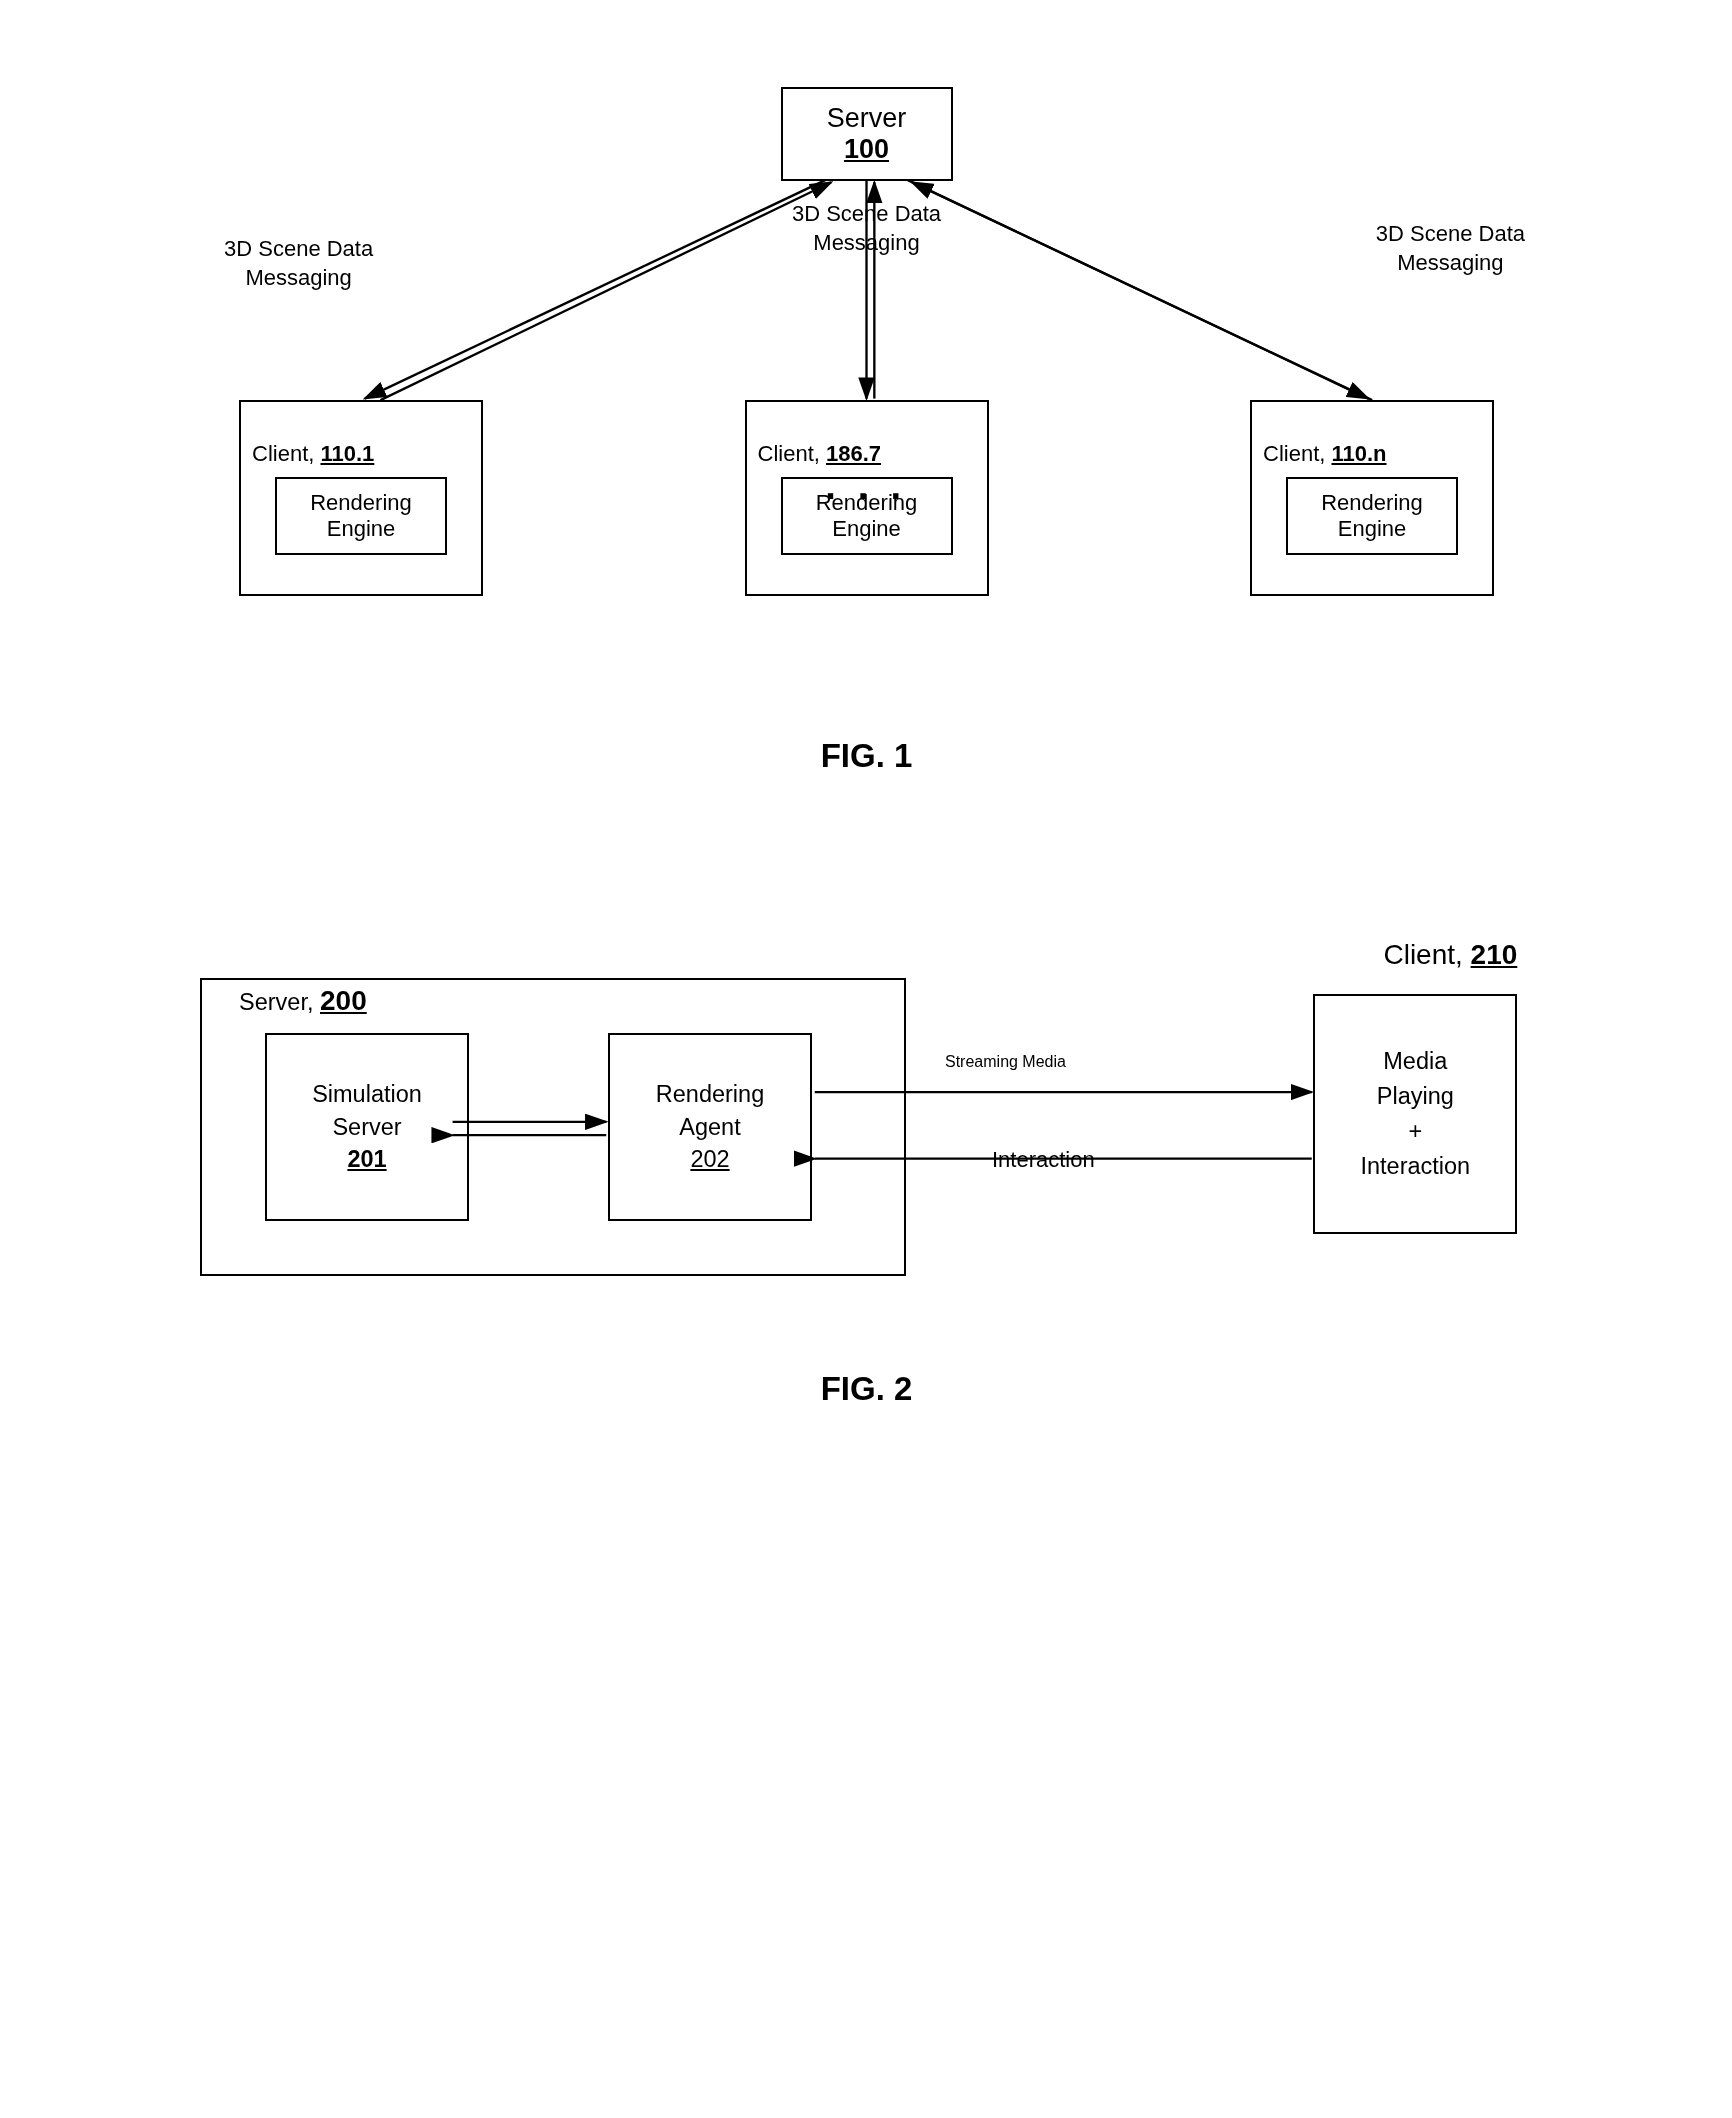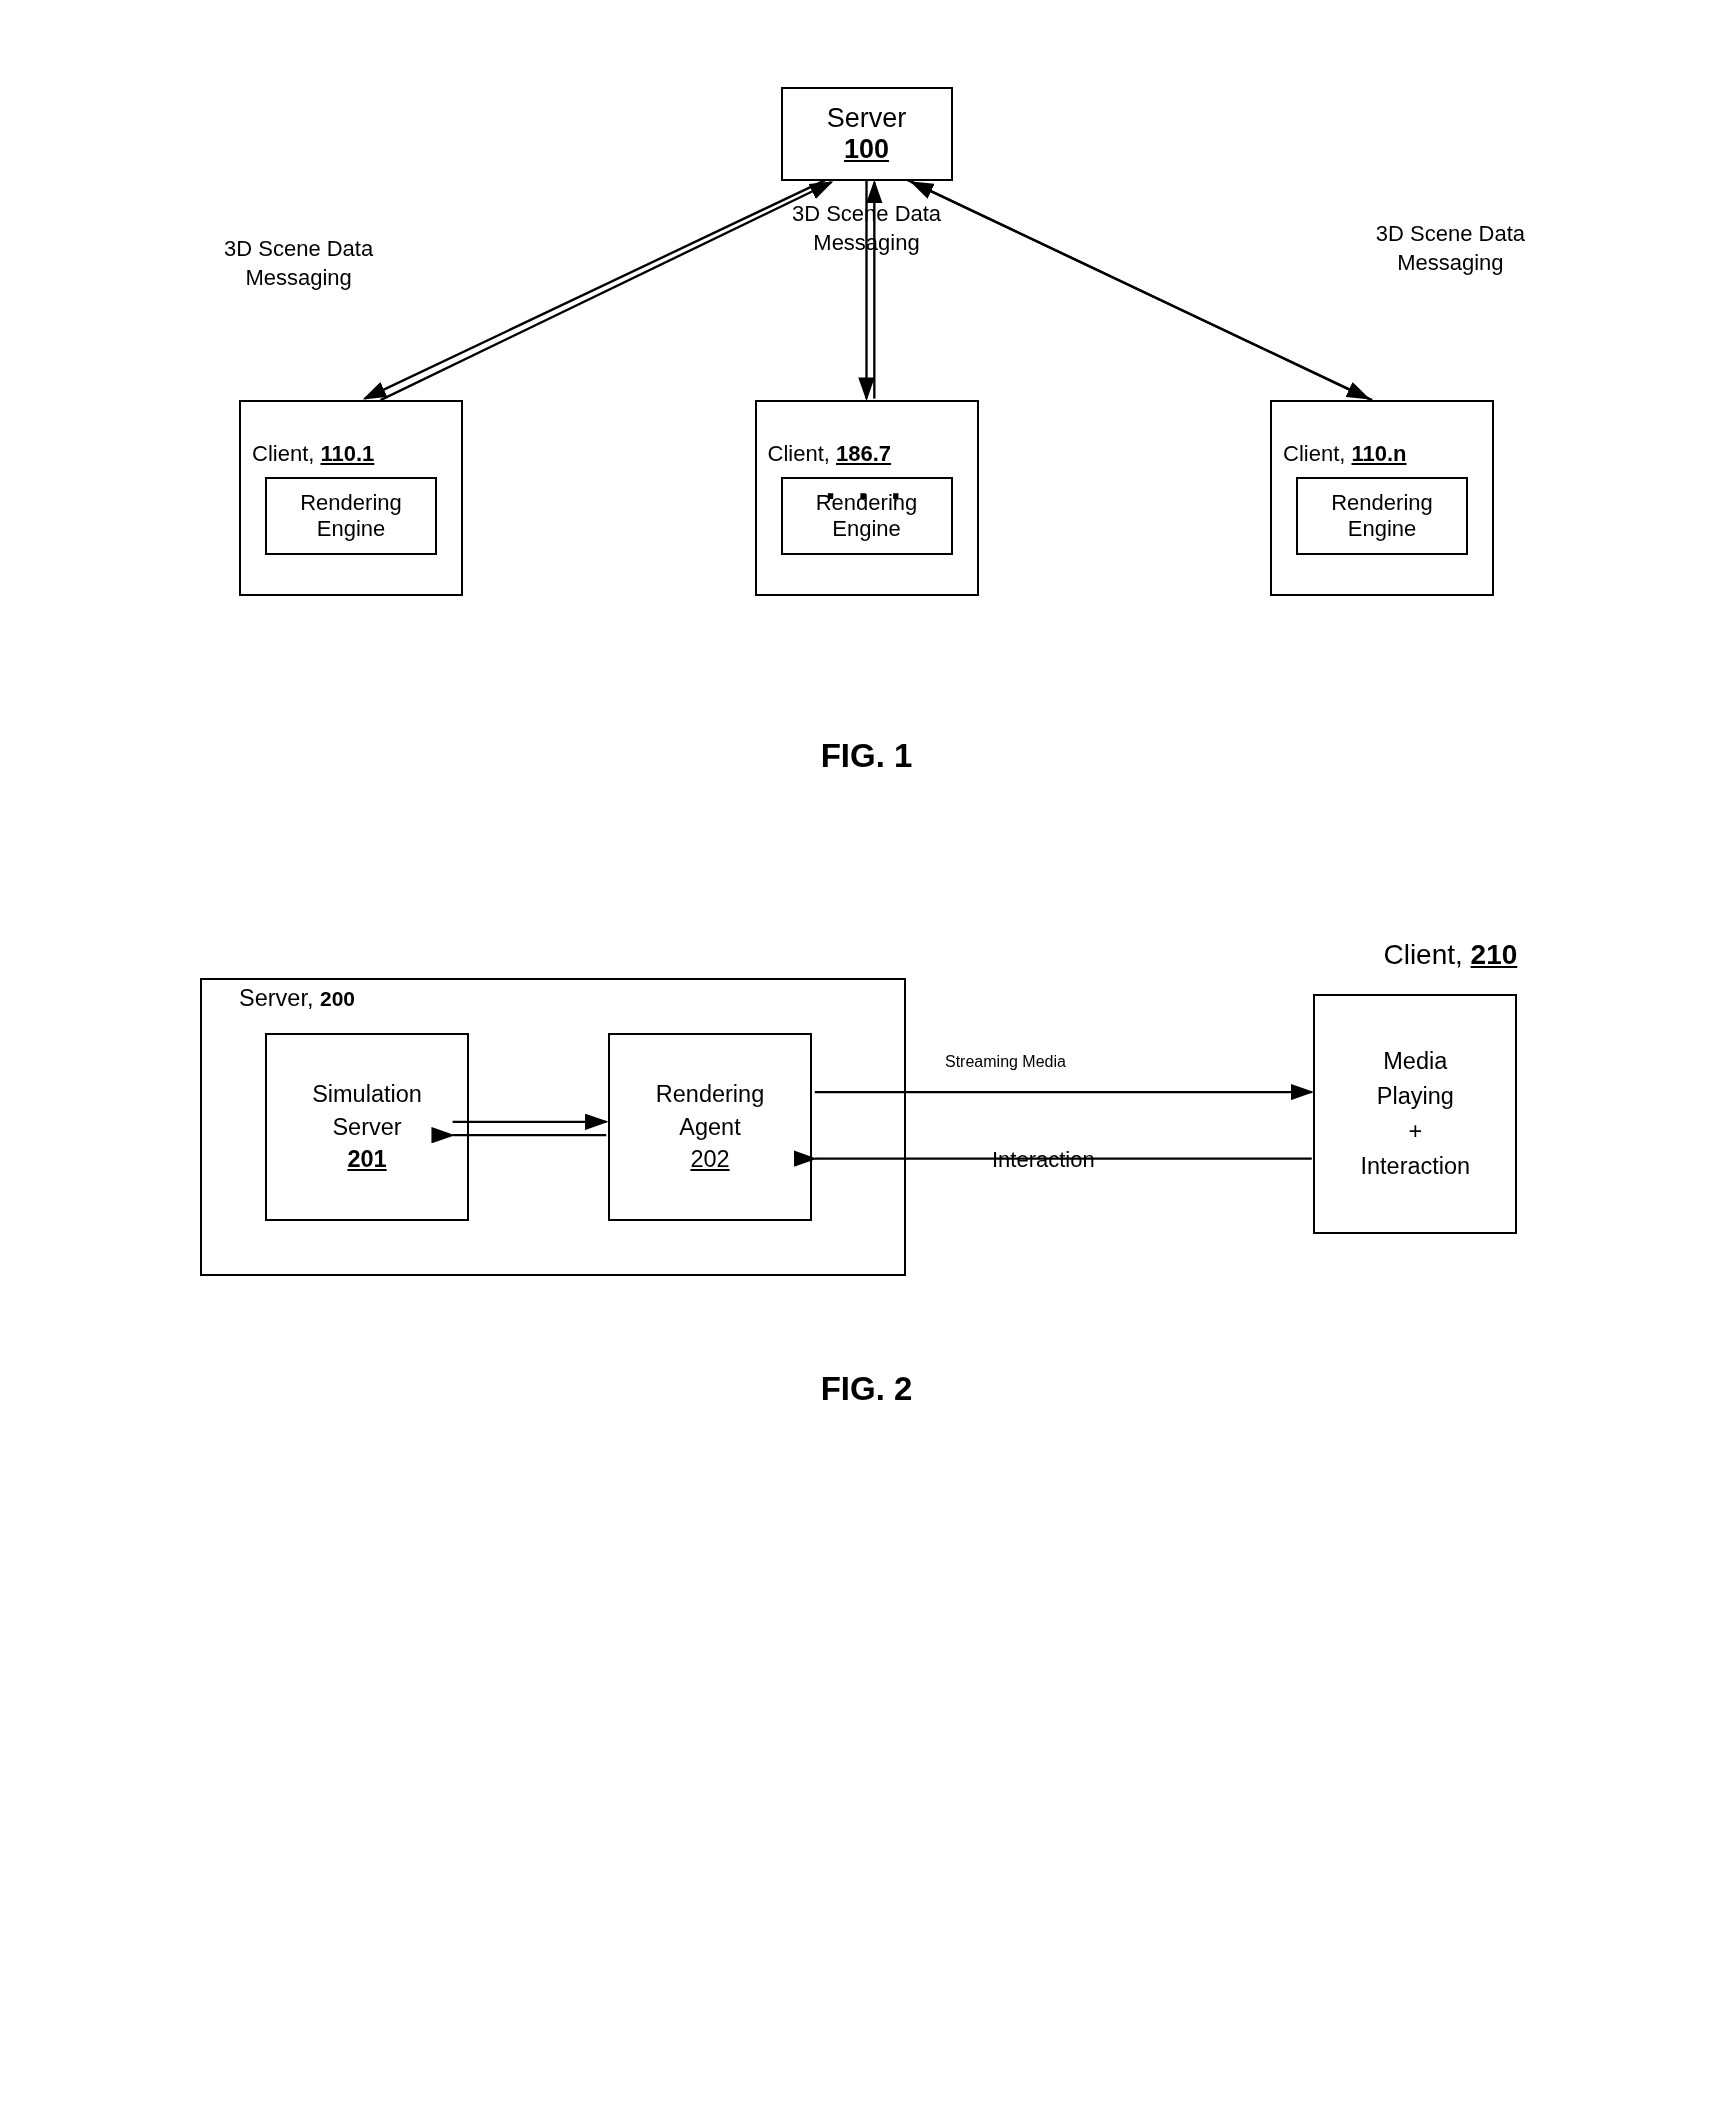--- a/index.html
+++ b/index.html
@@ -55,21 +55,21 @@
       font-size: 27px;
       font-weight: normal;
     }
     .server-box .box-num {
       font-size: 27px;
       font-weight: bold;
       text-decoration: underline;
     }
 
     .client-box {
-      width: 224px;
+      width: 244px;
       height: 196px;
       top: 337px;
       font-size: 23.5px;
     }
 
     .client-box-left  { left: 78px; }
     .client-box-mid   { left: 50%; transform: translateX(-50%); }
     .client-box-right { right: 78px; }
 
     .client-box .client-label {
@@ -157,22 +157,23 @@
       left: 0;
     }
 
     .server200-label {
       position: absolute;
       top: 85px;
       left: 39px;
       font-size: 23.5px;
     }
     .server200-label .s200-num {
-      font-size: 21px;
-      font-weight: bold;
+      font-size: 28px;
+      font-weight: bold;
+      text-decoration: underline;
     }
 
     .sim-server-box {
       position: absolute;
       border: 2.4px solid #000;
       width: 204px;
       height: 188px;
       top: 133px;
       left: 65px;
       display: flex;

